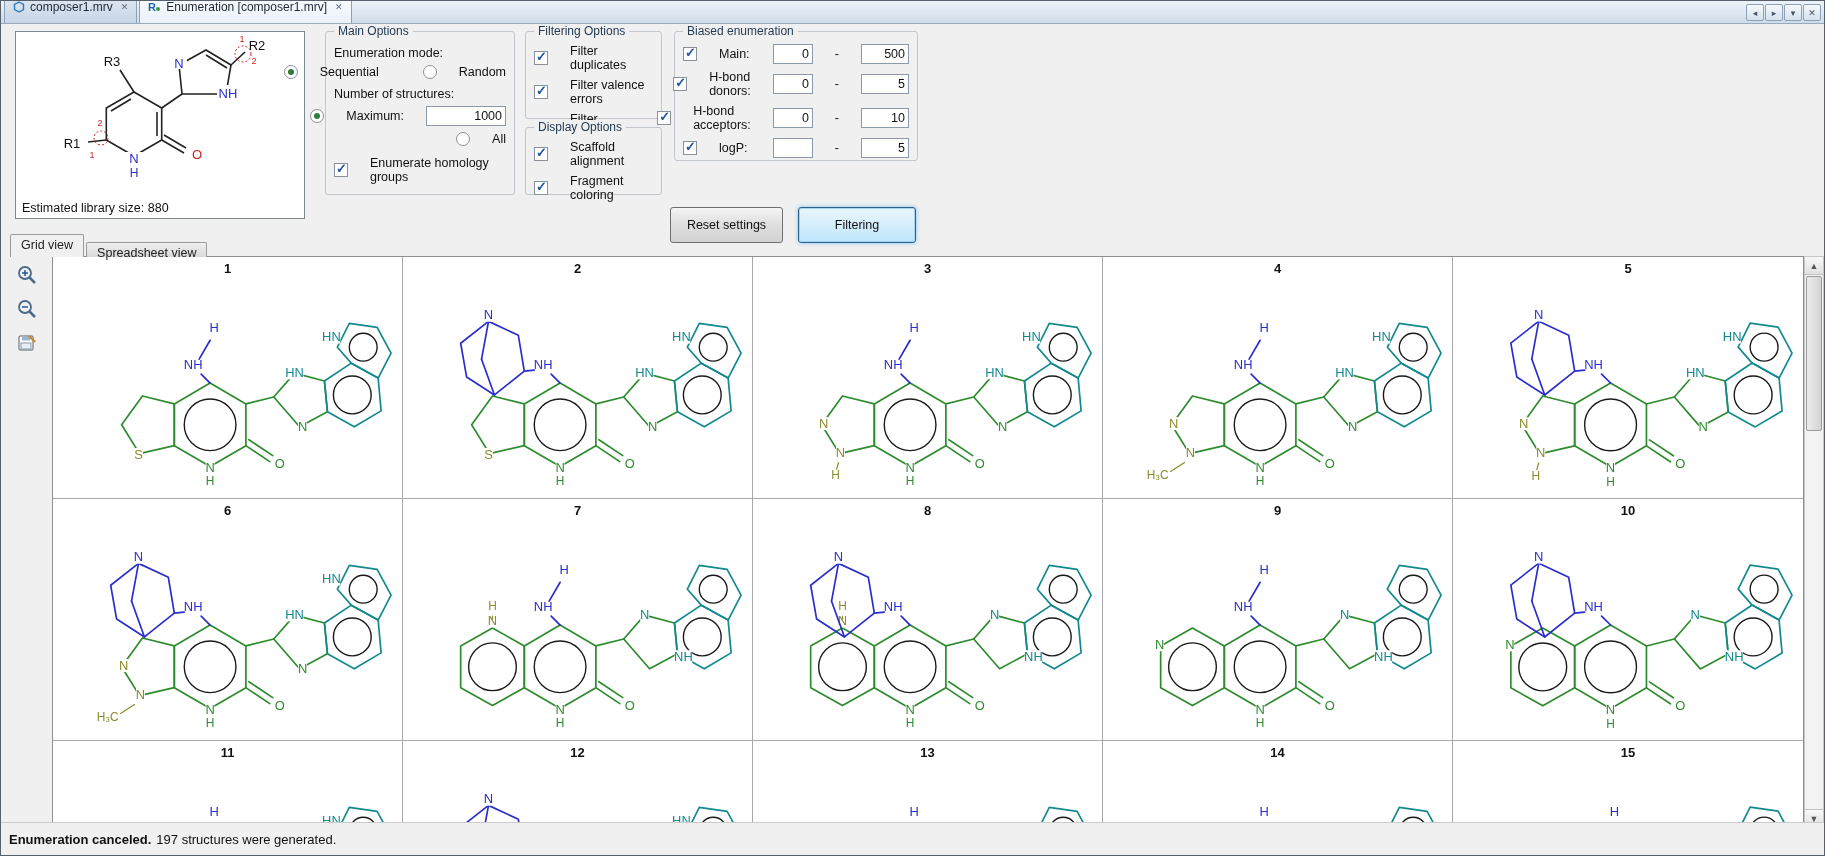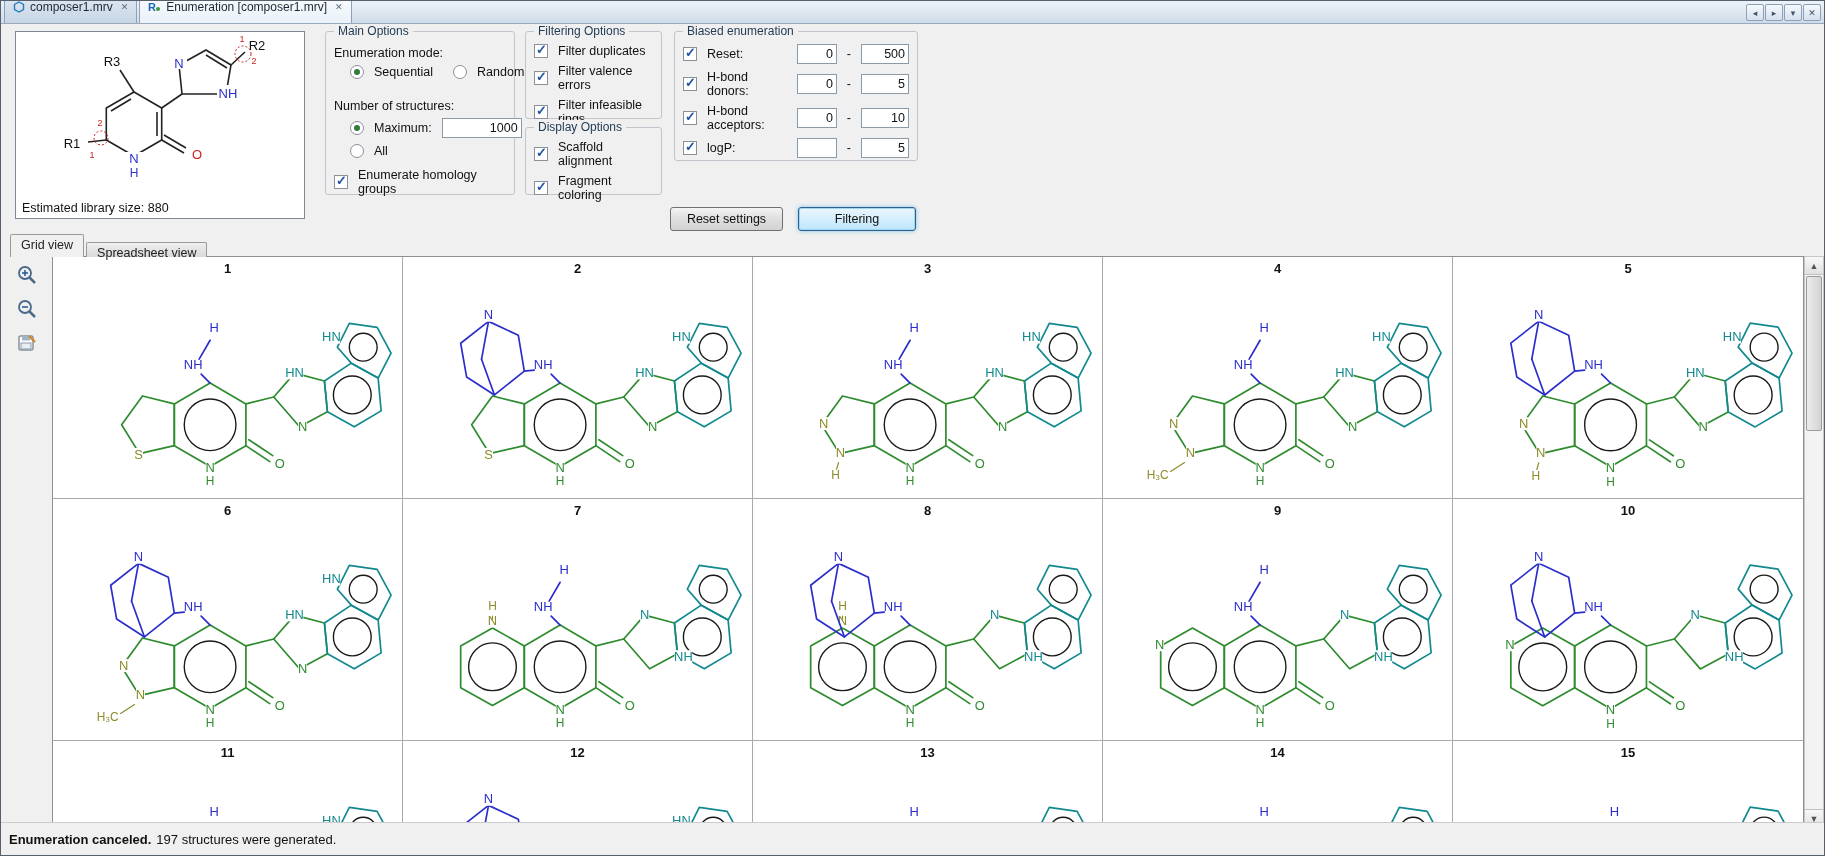--- a/index.html
+++ b/index.html
@@ -22,36 +22,36 @@
   .group{position:absolute;border:1px solid #c0c6cc;border-radius:3px;background:#f0f0f0;}
   .gtitle{position:absolute;top:-8px;left:8px;background:#f0f0f0;padding:0 4px;font-size:12px;color:#233c55;white-space:nowrap;}
   .gbody{padding:12px 8px 6px 8px;}
 
   .g-main{left:324px;top:30px;width:190px;height:164px;}
   .g-filter{left:524px;top:30px;width:137px;height:88px;}
   .g-display{left:524px;top:126px;width:137px;height:68px;}
   .g-biased{left:673px;top:30px;width:244px;height:130px;}
 
   .optlabel{font-size:12.5px;color:#111;margin:2px 0 5px 0;}
-  .row{display:flex;align-items:center;gap:10px;font-size:12.5px;color:#111;margin-bottom:6px;}
+  .row{display:flex;align-items:center;gap:22px;font-size:12.5px;color:#111;margin-bottom:6px;justify-content:flex-end;}
   .row.indent{margin-left:16px;}
 
   .radio{width:14px;height:14px;border:1px solid #8a9199;border-radius:50%;background:#fff;position:relative;flex:none;}
   .radio.selected::after{content:"";position:absolute;left:3px;top:3px;width:6px;height:6px;border-radius:50%;background:#2f7d3a;}
   .cb{width:14px;height:14px;border:1px solid #8a9199;background:#fff;position:relative;flex:none;}
   .cb.checked::after{content:"✓";position:absolute;left:1px;top:-3px;font-size:13px;font-weight:bold;color:#2456a4;}
 
   .tfield{height:20px;border:1px solid #8a9aa8;background:#fff;font-size:12.5px;text-align:right;padding:0 3px;font-family:"Liberation Sans",sans-serif;color:#111;}
   .maxfield{width:80px;margin-left:auto;}
   .bio-label{flex:1;}
   .minf{width:40px;}
   .maxf{width:48px;}
   .dash{font-size:12.5px;}
 
-  .btn{position:absolute;height:24px;border:1px solid #707070;border-radius:3px;background:linear-gradient(#f4f4f4,#e0e0e0 45%,#d2d2d2);font-size:12.5px;color:#111;display:flex;align-items:center;justify-content:center;cursor:default;}
+  .btn{position:absolute;height:36px;border:1px solid #707070;border-radius:3px;background:linear-gradient(#f4f4f4,#e0e0e0 45%,#d2d2d2);font-size:12.5px;color:#111;display:flex;align-items:center;justify-content:center;cursor:default;}
   .btn-reset{left:669px;top:206px;width:113px;}
   .btn-enum{left:797px;top:206px;width:118px;border:1px solid #2c628b;background:linear-gradient(#eaf6fd,#d7effc 45%,#bee6fd);box-shadow:0 0 0 1px #a4d5f0 inset, 0 0 4px #7fc2e8;}
 
   
   .viewtabs{position:absolute;left:9px;top:233px;display:flex;align-items:flex-end;z-index:3;}
   .vtab{height:15px;padding:3px 10px 0;font-size:12.5px;color:#222;border:1px solid #9a9a9a;border-bottom:none;border-radius:2px 2px 0 0;background:linear-gradient(#efefef,#d9d9d9);margin-right:2px;}
   .vtab.active{height:23px;background:#f0f0f0;}
 
   
   .gridpane{position:absolute;left:0;right:0;top:255px;bottom:27px;background:#f0f0f0;}
@@ -146,21 +146,21 @@
     <div class="gtitle">Main Options</div>
     <div class="gbody">
       <div class="optlabel">Enumeration mode:</div>
       <div class="row indent">
         <span class="radio selected"></span>
         <span>Sequential</span>
         <span style="width:14px"></span>
         <span class="radio"></span>
         <span>Random</span>
       </div>
-      <div class="optlabel" style="margin-top:20px">Number of structures:</div>
+      <div class="optlabel" style="margin-top:8px">Number of structures:</div>
       <div class="row indent">
         <span class="radio selected"></span>
         <span>Maximum:</span>
         <input class="tfield maxfield" value="1000" style="">
       </div>
       <div class="row indent">
         <span class="radio"></span>
         <span>All</span>
       </div>
       <div class="row" style="margin-top:10px">
@@ -200,21 +200,21 @@
         <span>Fragment coloring</span>
       </div>
     </div>
   </div>
 
   <div class="group g-biased">
     <div class="gtitle">Biased enumeration</div>
     <div class="gbody">
       <div class="row">
         <span class="cb checked"></span>
-        <span class="bio-label">Reset:</span>
+        <span class="bio-label">Main:</span>
         <input class="tfield minf" value="0" style="">
         <span class="dash">-</span>
         <input class="tfield maxf" value="500" style="">
       </div>
       <div class="row">
         <span class="cb checked"></span>
         <span class="bio-label">H-bond donors:</span>
         <input class="tfield minf" value="0" style="">
         <span class="dash">-</span>
         <input class="tfield maxf" value="5" style="">

